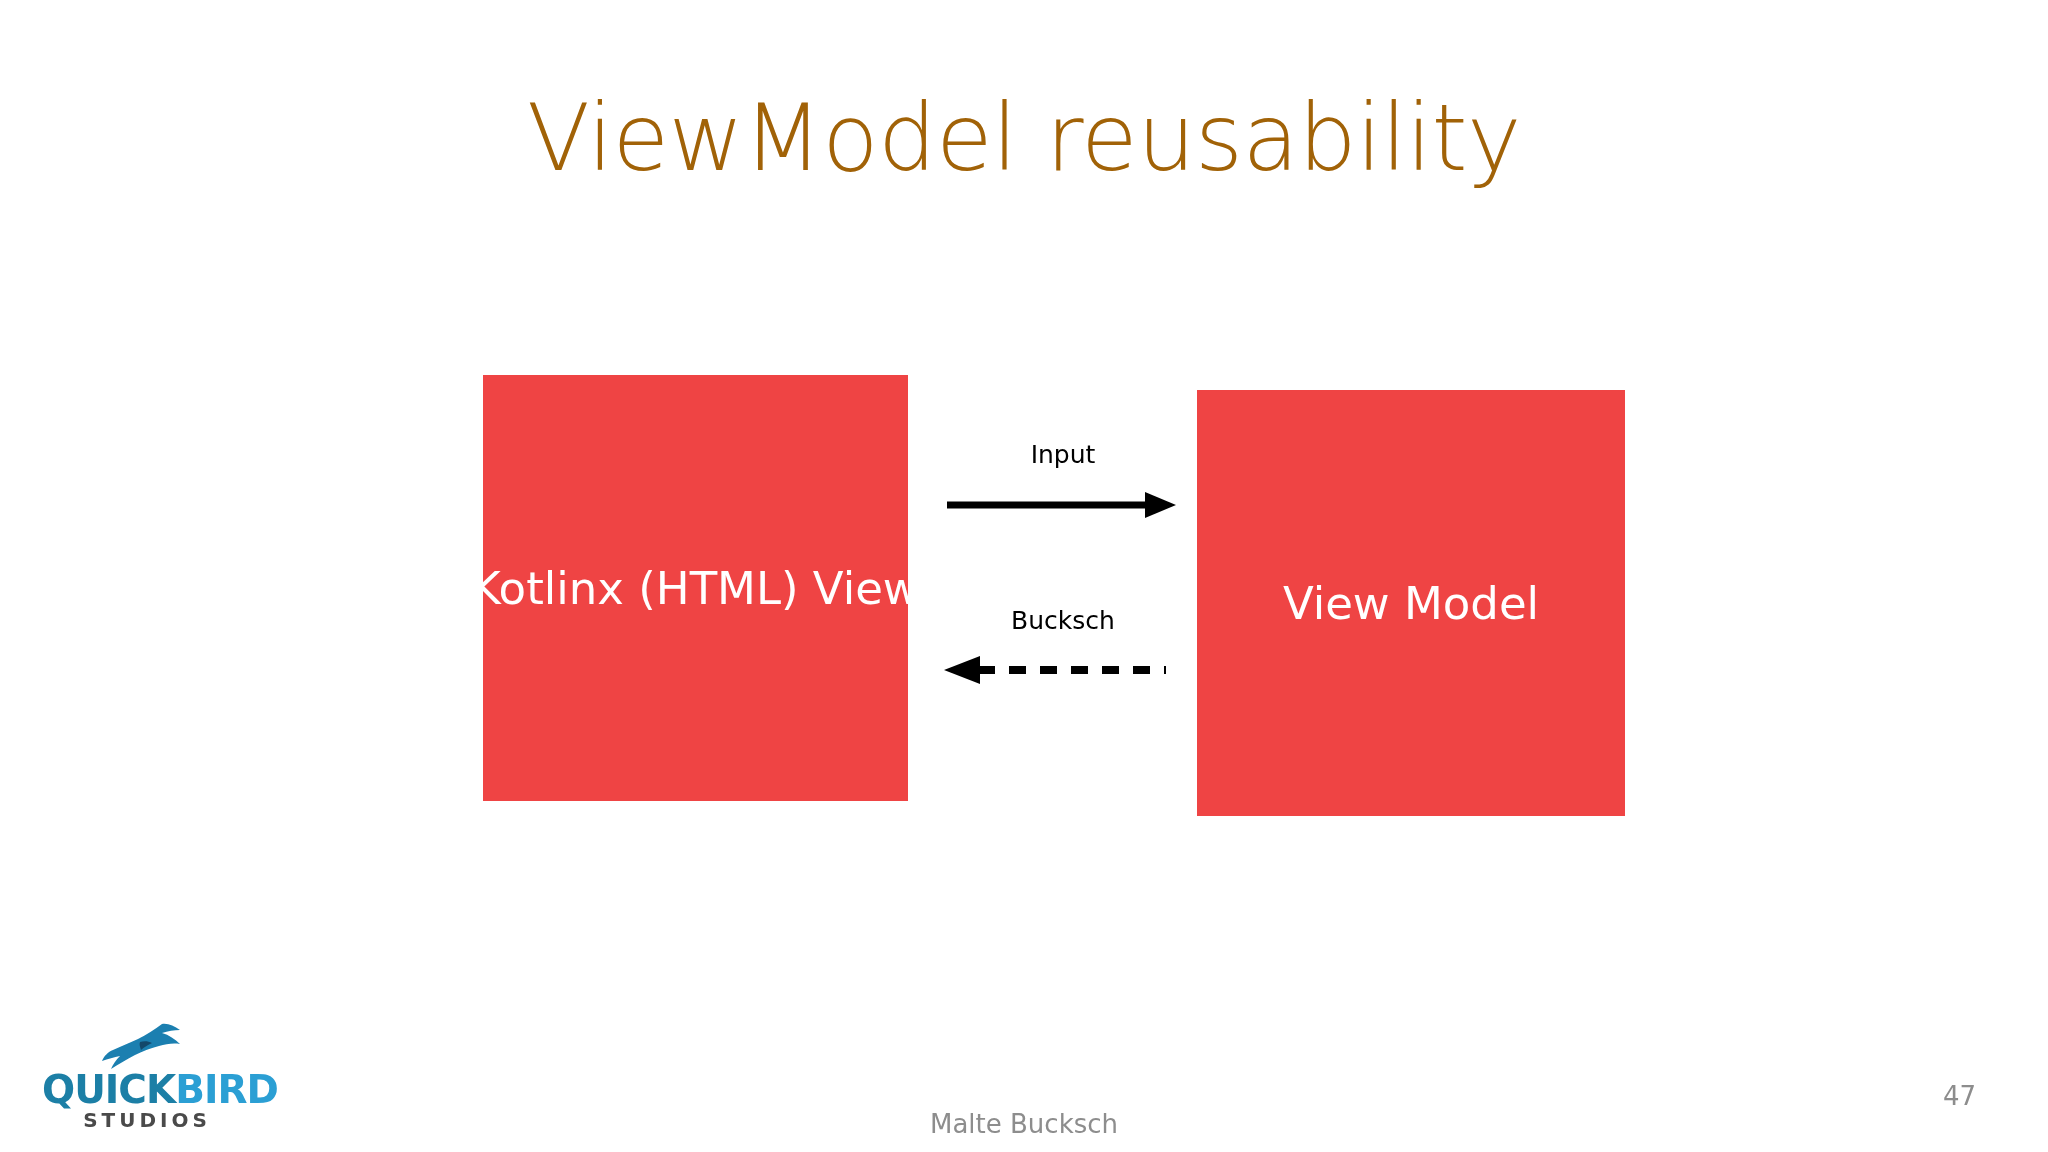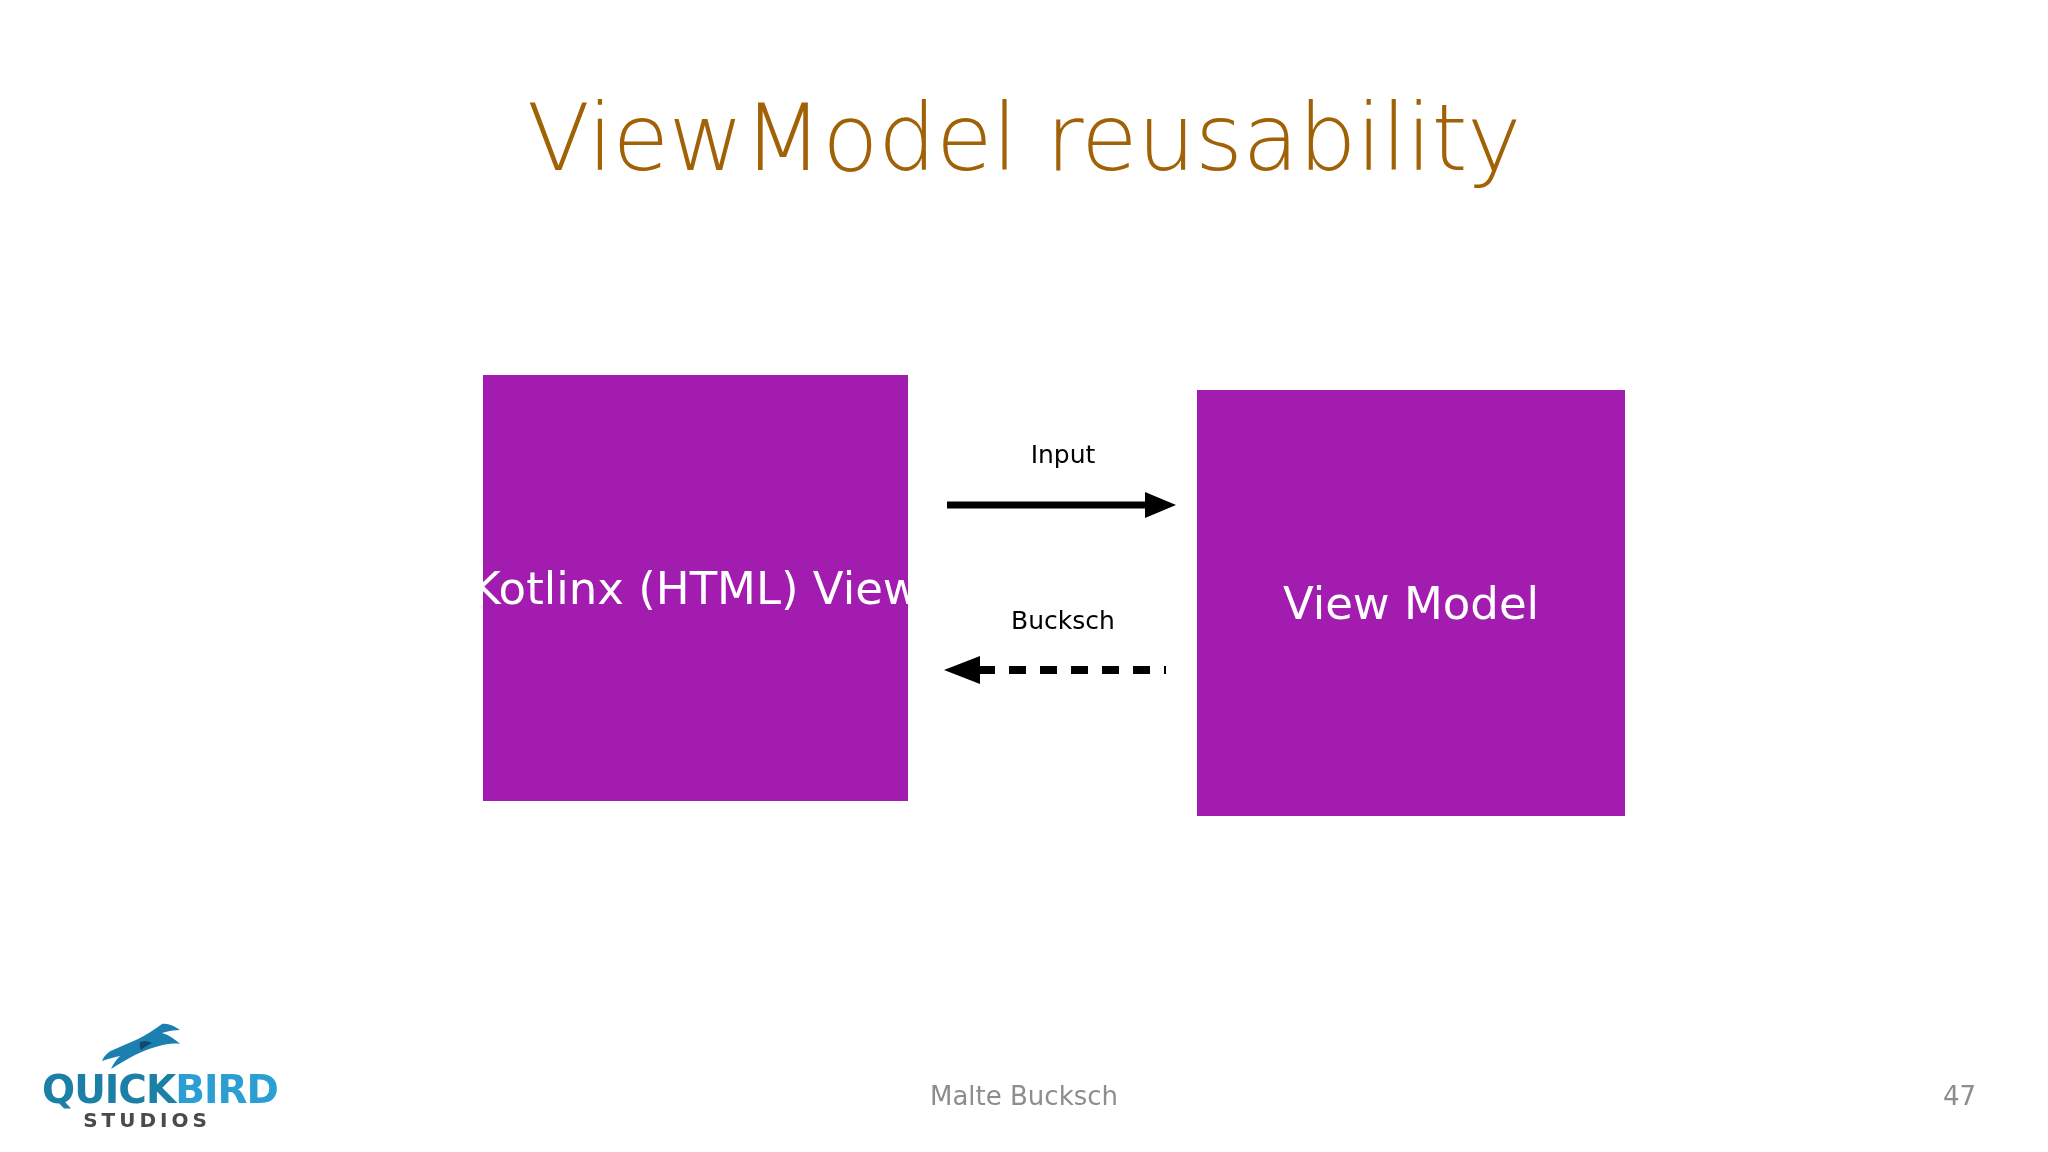--- a/index.html
+++ b/index.html
@@ -39,21 +39,21 @@
   .diagram {
     position: absolute;
     left: 0;
     top: 0;
     width: 2048px;
     height: 1152px;
   }
 
   .box {
     position: absolute;
-    background: #a21caf;
+    background: #ef4444;
     display: flex;
     align-items: center;
     justify-content: center;
     color: #ffffff;
     font-family: "DejaVu Sans", "Liberation Sans", sans-serif;
     font-size: 45px;
     font-weight: 400;
     letter-spacing: 0px;
     text-align: center;
     white-space: nowrap;
@@ -100,21 +100,21 @@
     top: 0;
     width: 2048px;
     height: 1152px;
     pointer-events: none;
   }
 
   
   .footer-author {
     position: absolute;
     left: 0;
-    top: 1081px;
+    top: 1109px;
     width: 2048px;
     text-align: center;
     font-family: "DejaVu Sans", "Liberation Sans", sans-serif;
     font-size: 26px;
     color: #8D8D8D;
     white-space: nowrap;
   }
   .footer-page {
     position: absolute;
     right: 72px;

